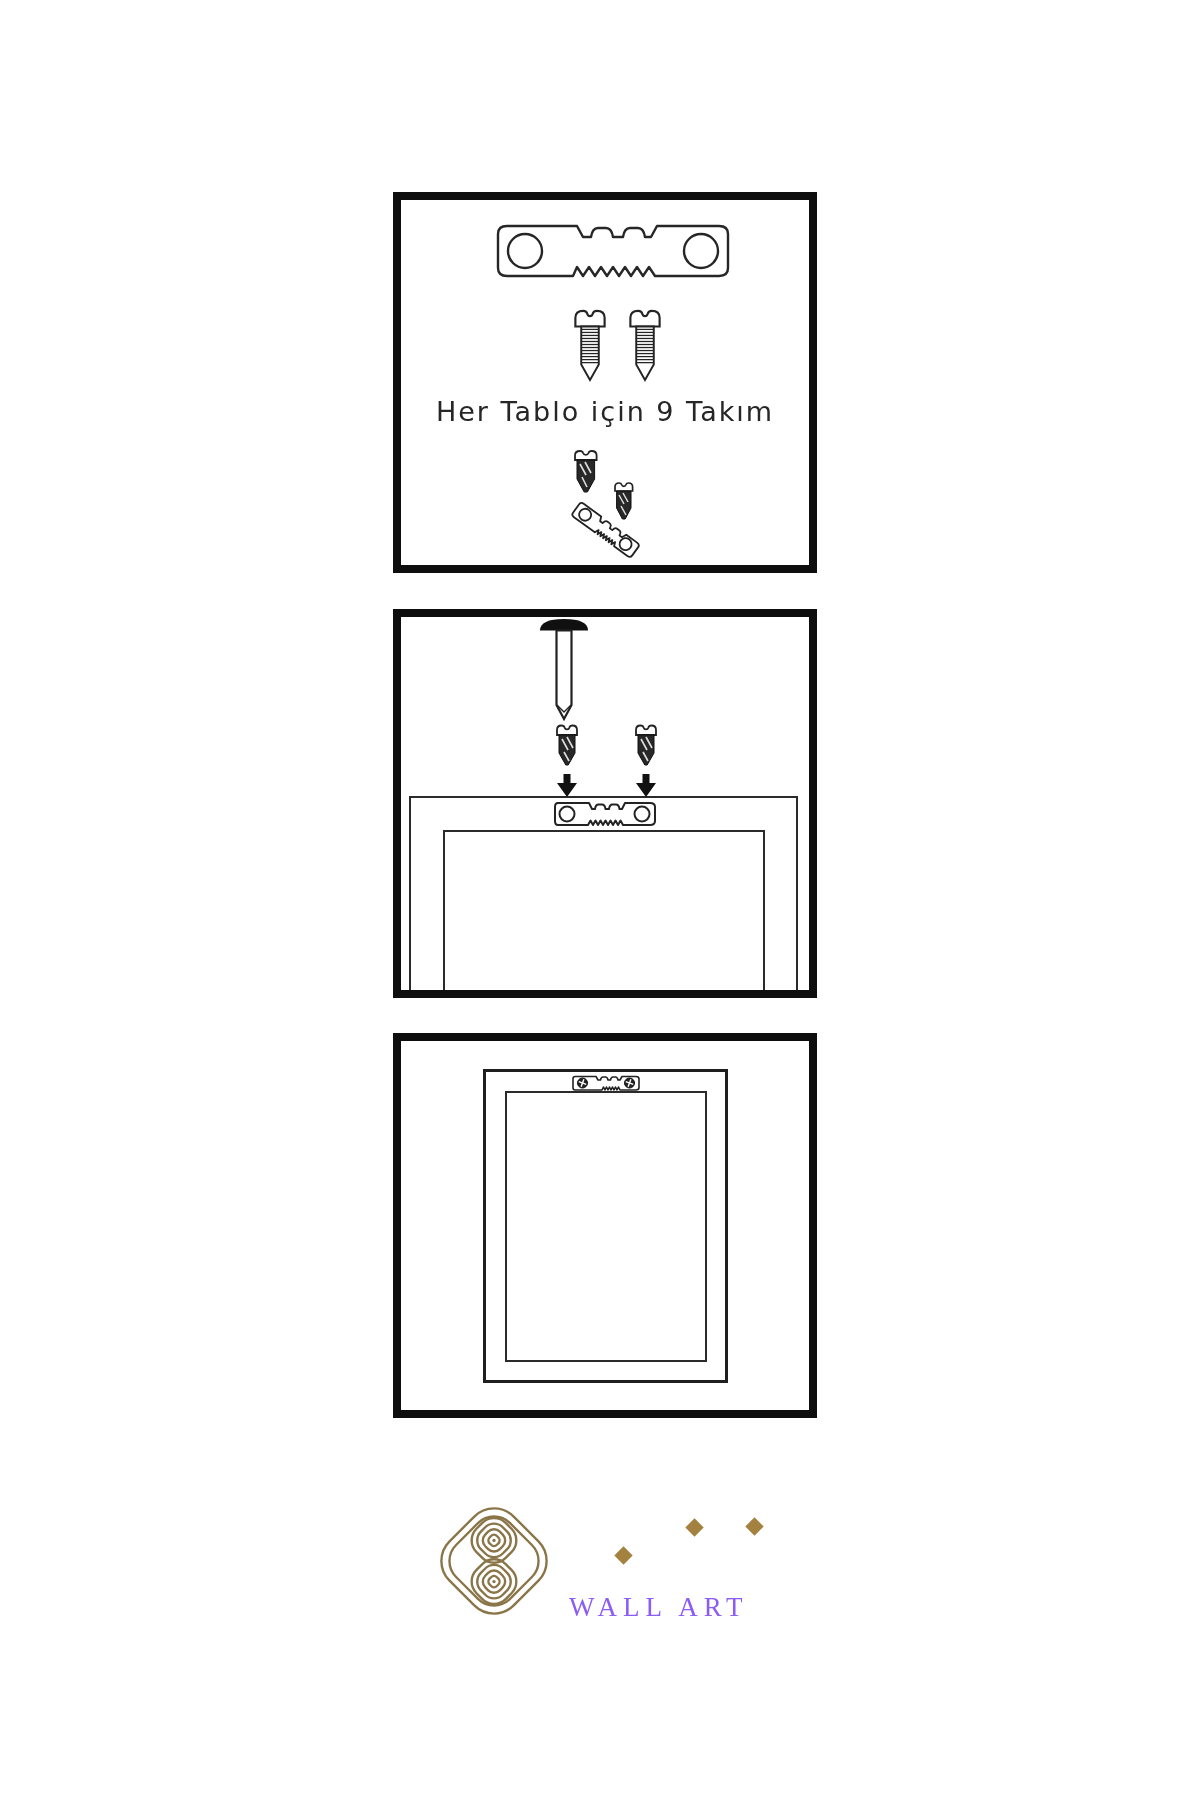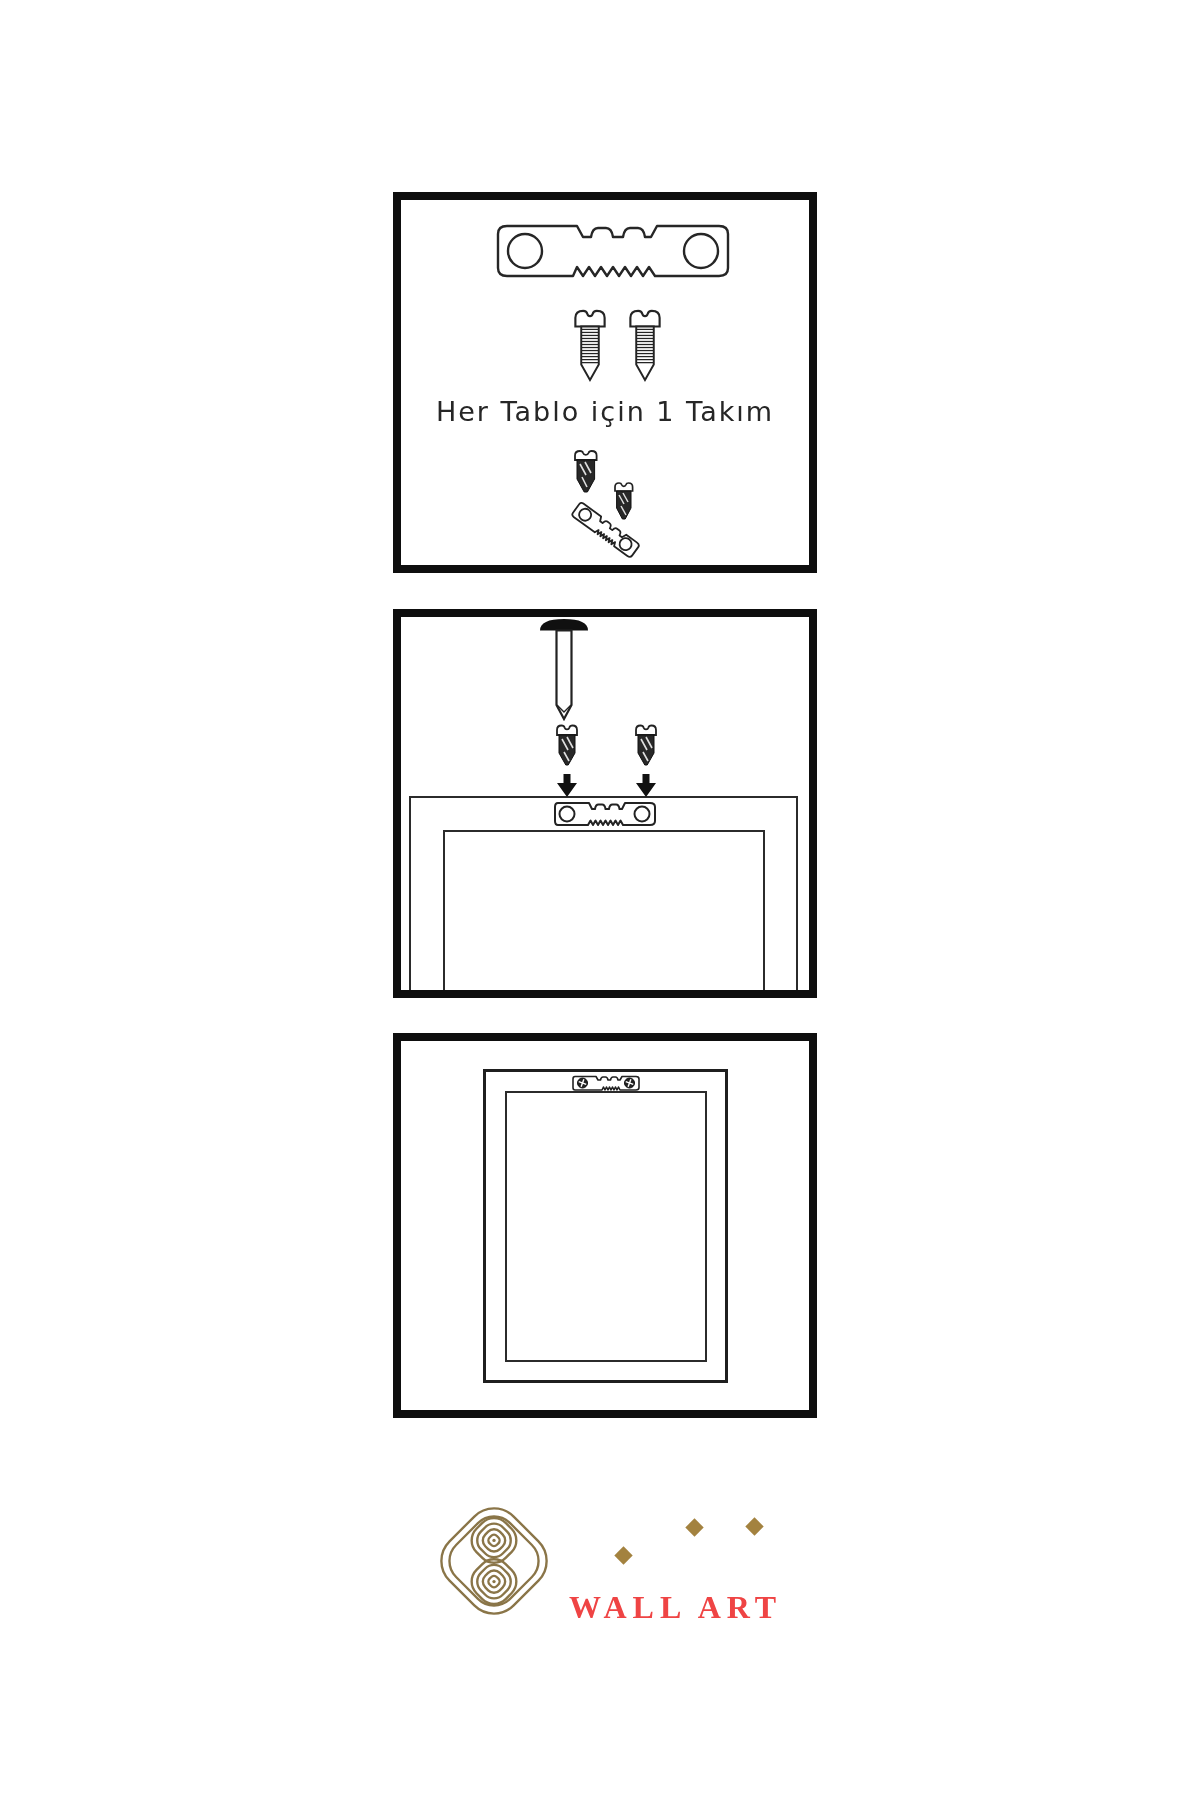--- a/index.html
+++ b/index.html
@@ -14,22 +14,22 @@
            font-family:"DejaVu Sans",sans-serif;font-size:27px;letter-spacing:2px;
            color:#262626;line-height:28px;}
   .frame-rect{position:absolute;box-sizing:border-box;background:#fff;}
   .fr-outer{border:2px solid #2b2b2b;}
   .fr-inner{border:2px solid #2b2b2b;}
   .fr-outer3{border:3px solid #1f1f1f;}
   .enk{position:absolute;left:566px;top:1510px;height:82px;
        font-family:"Liberation Serif",serif;font-weight:bold;color:#1d4334;
        font-size:96px;letter-spacing:5px;line-height:86px;white-space:nowrap;}
   .wallart{position:absolute;left:569px;top:1593px;
-       font-family:"Liberation Serif",serif;font-weight:bold;color:#ef4444;
-       font-size:32px;letter-spacing:6px;line-height:28px;white-space:nowrap;}
+       font-family:"Liberation Serif",serif;font-weight:normal;color:#8b5cf6;
+       font-size:27px;letter-spacing:6px;line-height:28px;white-space:nowrap;}
   .diamond{position:absolute;width:13px;height:13px;background:#a3823f;
        transform:rotate(45deg);}
 </style>
 </head>
 <body>
 
 <div class="root">
 
   <div class="panel" id="panel1">
 
@@ -75,21 +75,21 @@
           <line x1="9" y1="38.5" x2="27" y2="38.5"></line>
         <line x1="9" y1="41.6" x2="27" y2="41.6"></line>
           <line x1="9" y1="44.7" x2="27" y2="44.7"></line>
         <line x1="9" y1="47.8" x2="27" y2="47.8"></line>
           <line x1="9" y1="50.9" x2="27" y2="50.9"></line>
         <line x1="9" y1="54" x2="27" y2="54"></line>
           <line x1="9" y1="57.1" x2="27" y2="57.1"></line>
       </g>
     </svg>
 
-    <div class="caption">Her Tablo için 1 Takım</div>
+    <div class="caption">Her Tablo için 9 Takım</div>
 
     <svg class="abs" style="left:164px;top:246px;" width="100" height="114" viewBox="0 0 100 114">
 
       <g transform="translate(48,34)">
         <path d="M2,11 V7 Q2,3 6,3 Q8.2,3 8.7,4.8 Q9.2,6.3 10.8,6.3 Q12.4,6.3 12.9,4.8
                  Q13.4,3 15.6,3 Q19.6,3 19.6,7 V11 Z" fill="#fff" stroke="#222" stroke-width="1.7"></path>
         <path d="M3.6,11 H18 V28 L12.2,39 H9.4 L3.6,28 Z" fill="#282828" stroke="#111" stroke-width="1"></path>
         <line x1="6" y1="15" x2="11" y2="24" stroke="#fff" stroke-width="1.5" opacity="0.85"></line>
         <line x1="10" y1="13" x2="15" y2="22" stroke="#fff" stroke-width="1.5" opacity="0.85"></line>
         <line x1="8" y1="26" x2="13" y2="35" stroke="#fff" stroke-width="1.5" opacity="0.85"></line>

